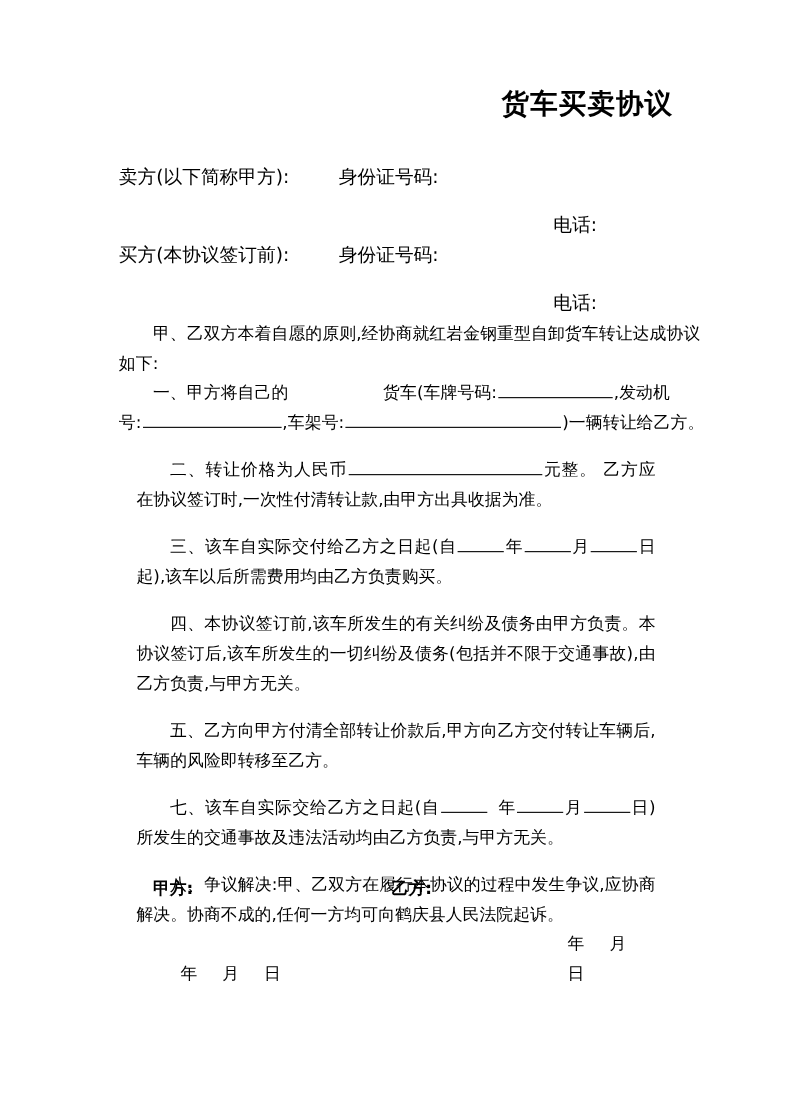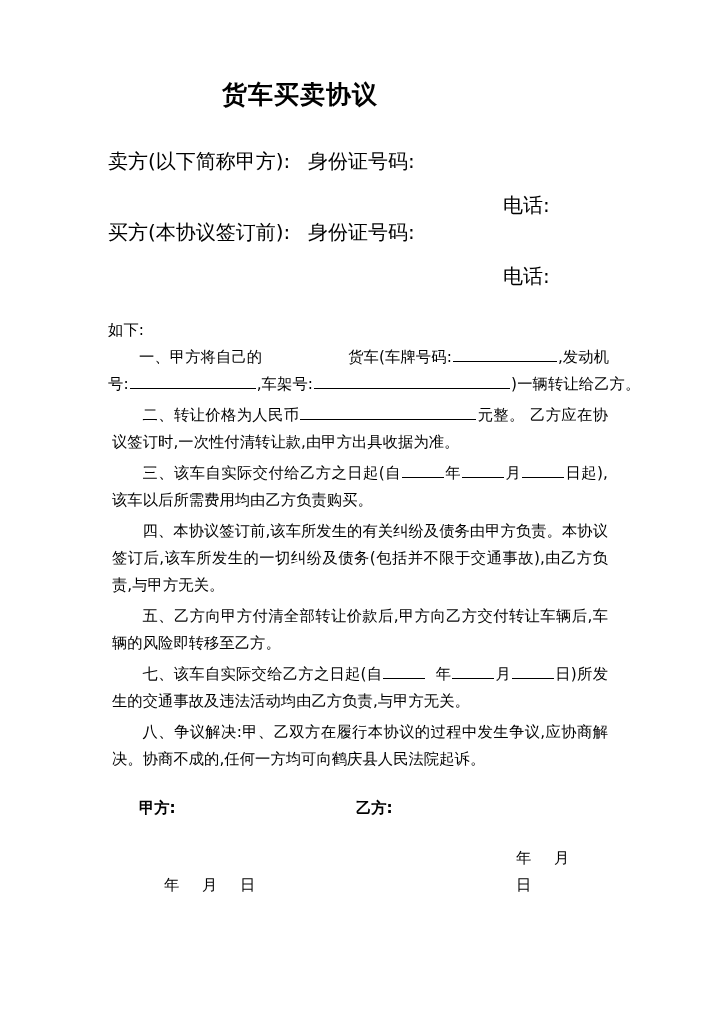--- a/index.html
+++ b/index.html
@@ -16,57 +16,57 @@
   }
   .page {
     position: relative;
     width: 720px;
     height: 1017px;
     background: #ffffff;
   }
   .doc-title {
     position: absolute;
     top: 80px;
-    left: 0;
+    left: 12px;
     width: 600px;
-    text-align: center;
+    text-align: right;
     font-family: "DejaVu Serif", "Liberation Serif", serif;
     font-size: 25px;
     font-weight: bold;
     letter-spacing: 1px;
     line-height: 30px;
   }
   .body-block {
     position: absolute;
     top: 148px;
     left: 108px;
     width: 504px;
   }
   .line-row {
     font-size: 15.3px;
     line-height: 27px;
     white-space: nowrap;
     letter-spacing: 0.1px;
   }
   .party-row {
     display: flex;
-    font-size: 20px;
+    font-size: 17px;
     line-height: 27px;
   }
   .party-col-a { width: 200px; }
   .party-col-b { width: 195px; }
   .party-col-c { width: 109px; margin-top: 44px; }
 
   .para {
     font-size: 15.3px;
     line-height: 27px;
     text-align: justify;
     text-justify: inter-ideograph;
     text-indent: 2em;
-    margin: 4px;
+    margin: 16px;
     letter-spacing: 0.05px;
   }
 
   
   .blank {
     display: inline-block;
     border-bottom: 1px solid #000;
     vertical-align: baseline;
     height: 14px;
     margin: 0 1px;
@@ -141,21 +141,21 @@
       <div class="party-col-c">电话:</div>
     </div>
 
     <div class="party-row">
       <div class="party-col-a">买方(本协议签订前):</div>
       <div class="party-col-b">身份证号码:</div>
       <div class="party-col-c">电话:</div>
     </div>
 
     <div class="line-row">
-      <span class="gap" style="width:31px"></span>
+      <span class="gap" style="width:31px"></span><span>甲、乙双方本着自愿的原则,经协商就红岩金钢重型自卸货车转让达成协议</span>
     </div>
     <div class="line-row">
       <span>如下:</span>
     </div>
 
     <div class="line-row">
       <span class="gap" style="width:31px"></span><span>一、甲方将自己的</span><span class="gap g-car"></span><span>货车(车牌号码:</span><span class="blank b-plate"></span><span>,发动机</span>
     </div>
     <div class="line-row">
       <span>号:</span><span class="blank b-engine"></span><span>,车架号:</span><span class="blank b-vin"></span><span>)一辆转让给乙方。</span>

